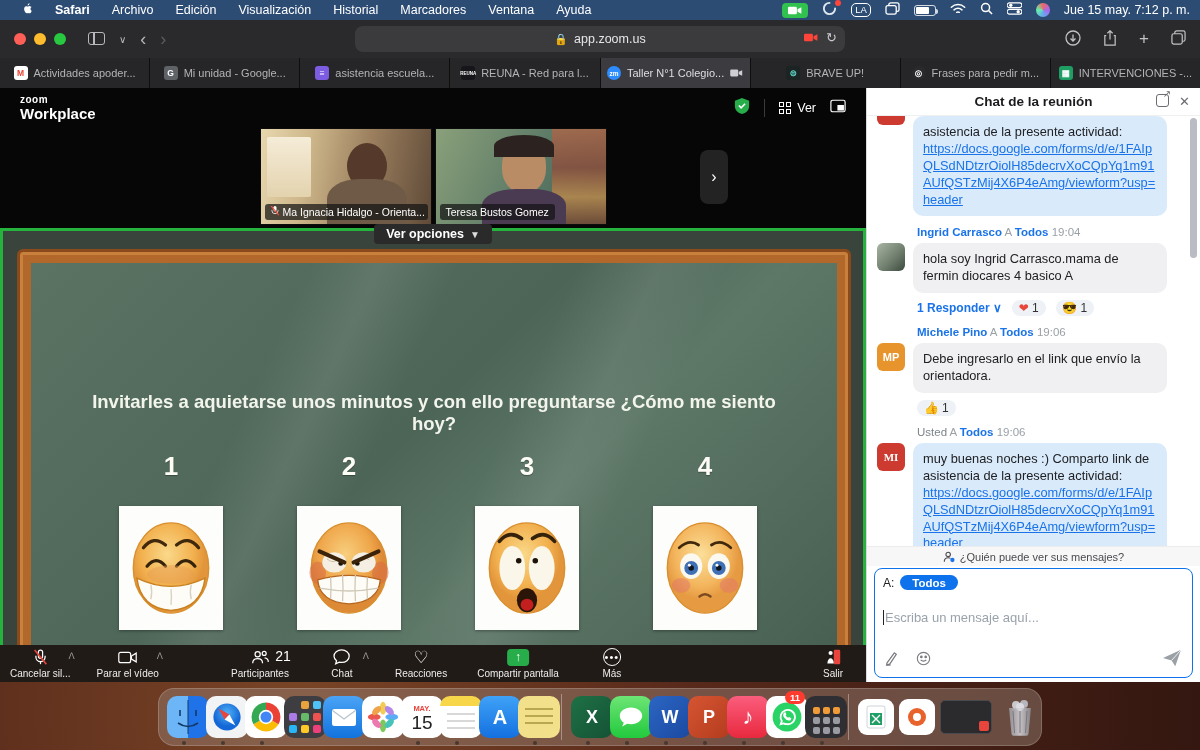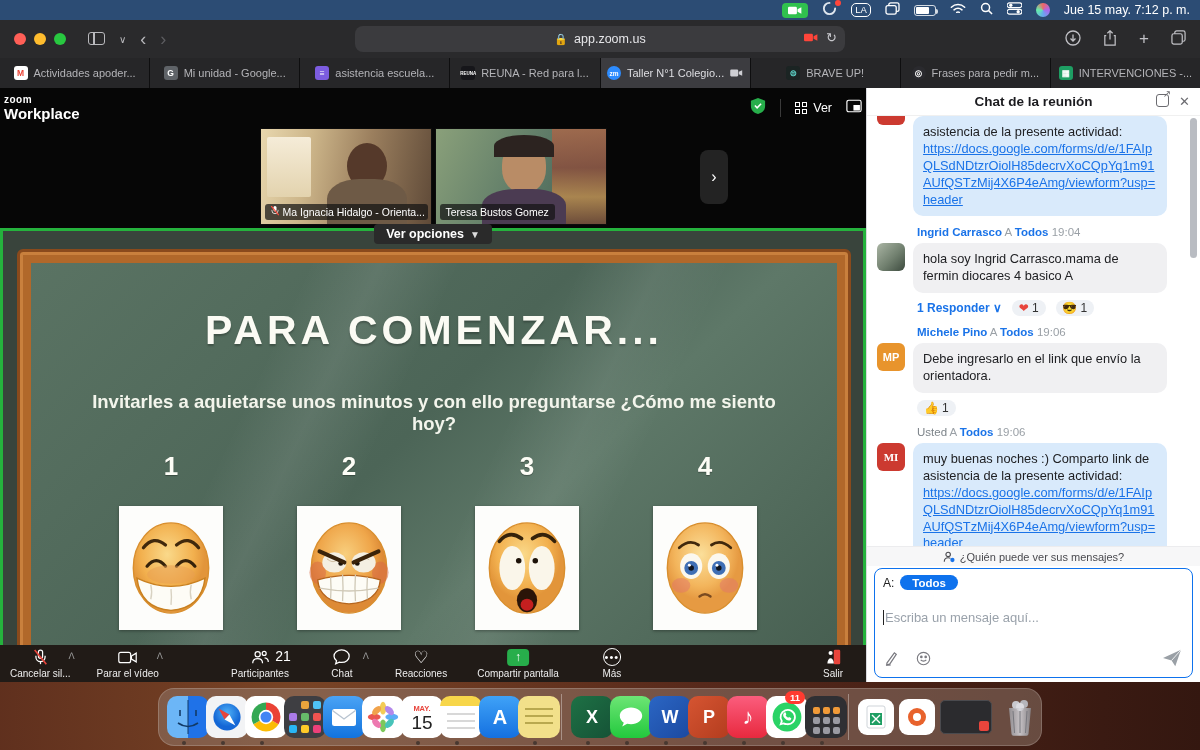--- a/index.html
+++ b/index.html
@@ -54,21 +54,21 @@
     font-size:8.5px; font-weight:bold; color:#fff; }
   .fav.gmail{background:#fff;color:#ea4335;} .fav.drive{background:#5f6368;} .fav.list{background:#7c5ce0;}
   .fav.reuna{background:#16161a; font-size:4.5px;} .fav.zoomfav{background:#2d8cff; border-radius:50%; font-size:6.5px;}
   .fav.brave{background:#1b2423; color:#5dd3c8;} .fav.frases{background:#2a2a2e; border-radius:50%;} .fav.sheets{background:#1e9e63;}
   .tab-media { color:#cfcfd4; }
 
   
   .content { position:absolute; top:68px; left:0; right:0; bottom:0; display:flex; }
   .zoom-main { position:relative; width:866px; height:100%; background:#060606; }
 
-  .zheader { height:40px; display:flex; align-items:center; padding:0 4px;justify-content:center; }
+  .zheader { height:40px; display:flex; align-items:center; padding:0 20px;justify-content:center; }
   .zlogo { color:#fff; line-height:1; }
   .zlogo .l1 { font-size:10px; font-weight:bold; letter-spacing:.5px; }
   .zlogo .l2 { font-size:15px; font-weight:bold; margin-top:1px; }
   .zhead-right { margin-left:auto; display:flex; align-items:center; gap:14px; color:#fff; }
   .zdivider { width:1px; height:18px; background:#3a3a3a; }
   .ver-btn { display:flex; align-items:center; gap:6px; font-size:12.5px; color:#fff; }
   .grid-ic { display:inline-grid; grid-template-columns:5px 5px; grid-gap:2px; }
   .grid-ic i { width:5px; height:5px; border:1px solid #fff; display:block; }
 
   
@@ -202,20 +202,35 @@
   .minwin::after { content:""; position:absolute; right:2px; bottom:2px; width:10px; height:10px; background:#e8453c; border-radius:2px; }
   .smallfile { width:36px; height:36px; margin-top:3px; background:#fff; border-radius:9px; display:flex; align-items:center; justify-content:center; }
 </style>
 </head>
 <body>
 
 <div id="screen">
   <div class="wallpaper"></div>
 
   <div class="menubar">
+    <div class="mb-left">
+      <span class="mb-item">
+        <svg width="13" height="15" viewBox="0 0 20 24" fill="#fff">
+            <path d="M16.4 12.7c0-2 1.6-2.9 1.7-3-.9-1.3-2.3-1.5-2.8-1.5-1.2-.1-2.3.7-2.9.7-.6 0-1.5-.7-2.5-.7-1.3 0-2.5.8-3.1 1.9-1.3 2.3-.3 5.7 1 7.6.6.9 1.4 1.9 2.4 1.9.9 0 1.3-.6 2.4-.6 1.1 0 1.4.6 2.5.6 1 0 1.7-.9 2.3-1.8.7-1 1-2.1 1-2.1s-1.9-.8-2-3zM14.1 5.9c.5-.7 .9-1.6 .8-2.5-.8 0-1.8.5-2.3 1.2-.5.6-1 1.6-.8 2.4.9.1 1.8-.4 2.3-1.1z"></path>
+          </svg>
+      </span>
+      <span class="mb-item bold">Safari</span>
+      <span class="mb-item">Archivo</span>
+      <span class="mb-item">Edición</span>
+      <span class="mb-item">Visualización</span>
+      <span class="mb-item">Historial</span>
+      <span class="mb-item">Marcadores</span>
+      <span class="mb-item">Ventana</span>
+      <span class="mb-item">Ayuda</span>
+    </div>
     <div class="mb-right">
       <span class="mb-cam">
         <svg width="14" height="9" viewBox="0 0 22 14">
             <rect x="0" y="1" width="14" height="12" rx="2" fill="#fff"></rect>
             <path d="M15 5l6-3v10l-6-3z" fill="#fff"></path>
           </svg>
       </span>
       <span class="mb-swirl">
         <svg width="15" height="15" viewBox="0 0 16 16">
             <path d="M8 2a6 6 0 106 6" stroke="#dfe6ee" stroke-width="2" fill="none" stroke-linecap="round"></path>
@@ -404,21 +419,20 @@
             <div class="vname">
                 <span>Teresa Bustos Gomez</span>
               </div>
           </div>
           <div class="strip-next">›</div>
         </div>
 
         <div class="share-region">
           <div class="board-frame">
             <div class="board">
-              <div class="slide-title">PARA COMENZAR...</div>
               <div class="slide-sub">Invitarles a aquietarse unos minutos y con ello preguntarse ¿Cómo me siento hoy?</div>
               <div class="options-row">
 
                 <div class="option">
                   <div class="opt-num">1</div>
                   <div class="opt-card">
                     <svg viewBox="0 0 100 110">
                       <defs>
                           <radialGradient id="sk1" cx="45%" cy="35%">
                             <stop offset="0%" stop-color="#fad98a"></stop>

